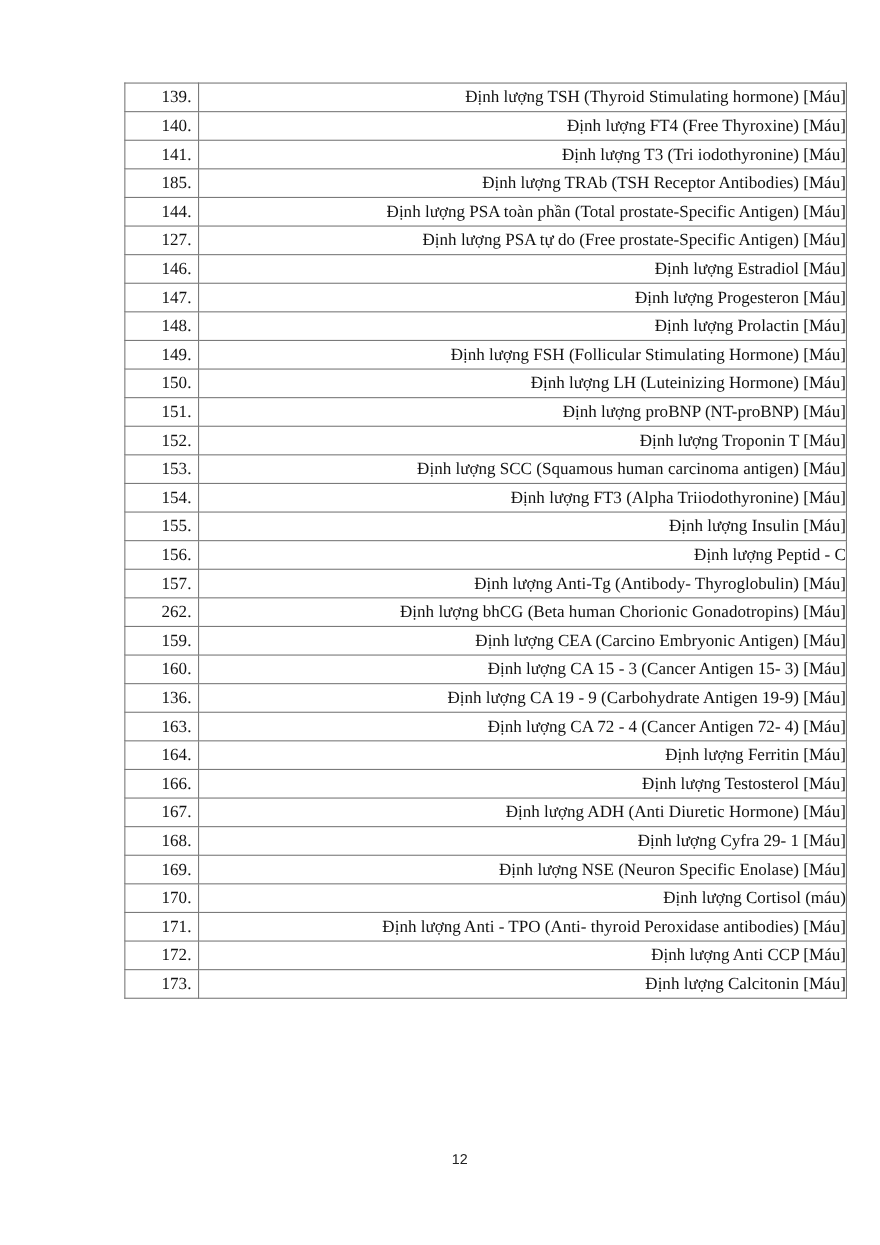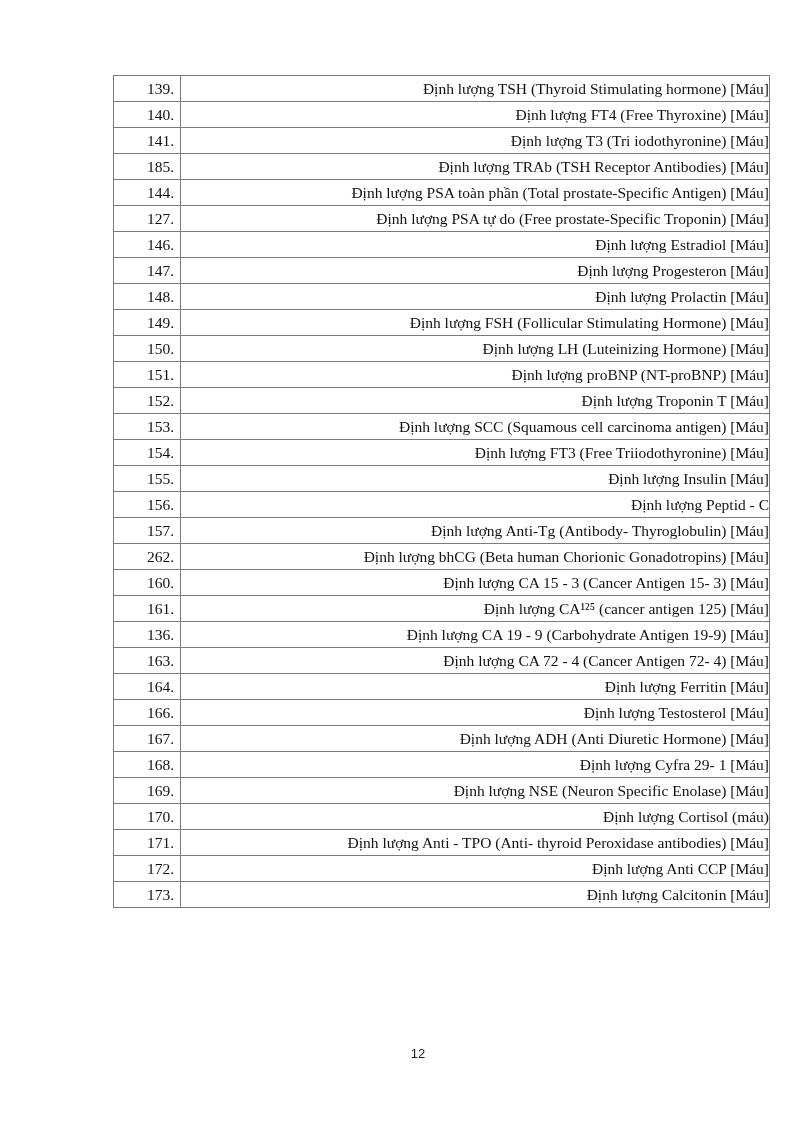--- a/index.html
+++ b/index.html
@@ -81,21 +81,21 @@
   </tr>
 
 
   <tr>
     <td class="cell-num">144.</td>
     <td class="cell-text">Định lượng PSA toàn phần (Total prostate-Specific Antigen) [Máu]</td>
   </tr>
 
   <tr>
     <td class="cell-num">127.</td>
-    <td class="cell-text">Định lượng PSA tự do (Free prostate-Specific Troponin) [Máu]</td>
+    <td class="cell-text">Định lượng PSA tự do (Free prostate-Specific Antigen) [Máu]</td>
   </tr>
 
   <tr>
     <td class="cell-num">146.</td>
     <td class="cell-text">Định lượng Estradiol [Máu]</td>
   </tr>
 
   <tr>
     <td class="cell-num">147.</td>
     <td class="cell-text">Định lượng Progesteron [Máu]</td>
@@ -121,26 +121,26 @@
     <td class="cell-text">Định lượng proBNP (NT-proBNP) [Máu]</td>
   </tr>
 
   <tr>
     <td class="cell-num">152.</td>
     <td class="cell-text">Định lượng Troponin T [Máu]</td>
   </tr>
 
   <tr>
     <td class="cell-num">153.</td>
-    <td class="cell-text">Định lượng SCC (Squamous cell carcinoma antigen) [Máu]</td>
+    <td class="cell-text">Định lượng SCC (Squamous human carcinoma antigen) [Máu]</td>
   </tr>
 
   <tr>
     <td class="cell-num">154.</td>
-    <td class="cell-text">Định lượng FT3 (Free Triiodothyronine) [Máu]</td>
+    <td class="cell-text">Định lượng FT3 (Alpha Triiodothyronine) [Máu]</td>
   </tr>
 
   <tr>
     <td class="cell-num">155.</td>
     <td class="cell-text">Định lượng Insulin [Máu]</td>
   </tr>
 
   <tr>
     <td class="cell-num">156.</td>
     <td class="cell-text">Định lượng Peptid - C</td>
@@ -149,30 +149,30 @@
   <tr>
     <td class="cell-num">157.</td>
     <td class="cell-text">Định lượng Anti-Tg (Antibody- Thyroglobulin) [Máu]</td>
   </tr>
 
   <tr>
     <td class="cell-num">262.</td>
     <td class="cell-text">Định lượng bhCG (Beta human Chorionic Gonadotropins) [Máu]</td>
   </tr>
 
+  <tr>
+    <td class="cell-num">159.</td>
+    <td class="cell-text">Định lượng CEA (Carcino Embryonic Antigen) [Máu]</td>
+  </tr>
 
   <tr>
     <td class="cell-num">160.</td>
     <td class="cell-text">Định lượng CA 15 - 3 (Cancer Antigen 15- 3) [Máu]</td>
   </tr>
 
-  <tr>
-    <td class="cell-num">161.</td>
-    <td class="cell-text">Định lượng CA¹²⁵ (cancer antigen 125) [Máu]</td>
-  </tr>
 
   <tr>
     <td class="cell-num">136.</td>
     <td class="cell-text">Định lượng CA 19 - 9 (Carbohydrate Antigen 19-9) [Máu]</td>
   </tr>
 
   <tr>
     <td class="cell-num">163.</td>
     <td class="cell-text">Định lượng CA 72 - 4 (Cancer Antigen 72- 4) [Máu]</td>
   </tr>

